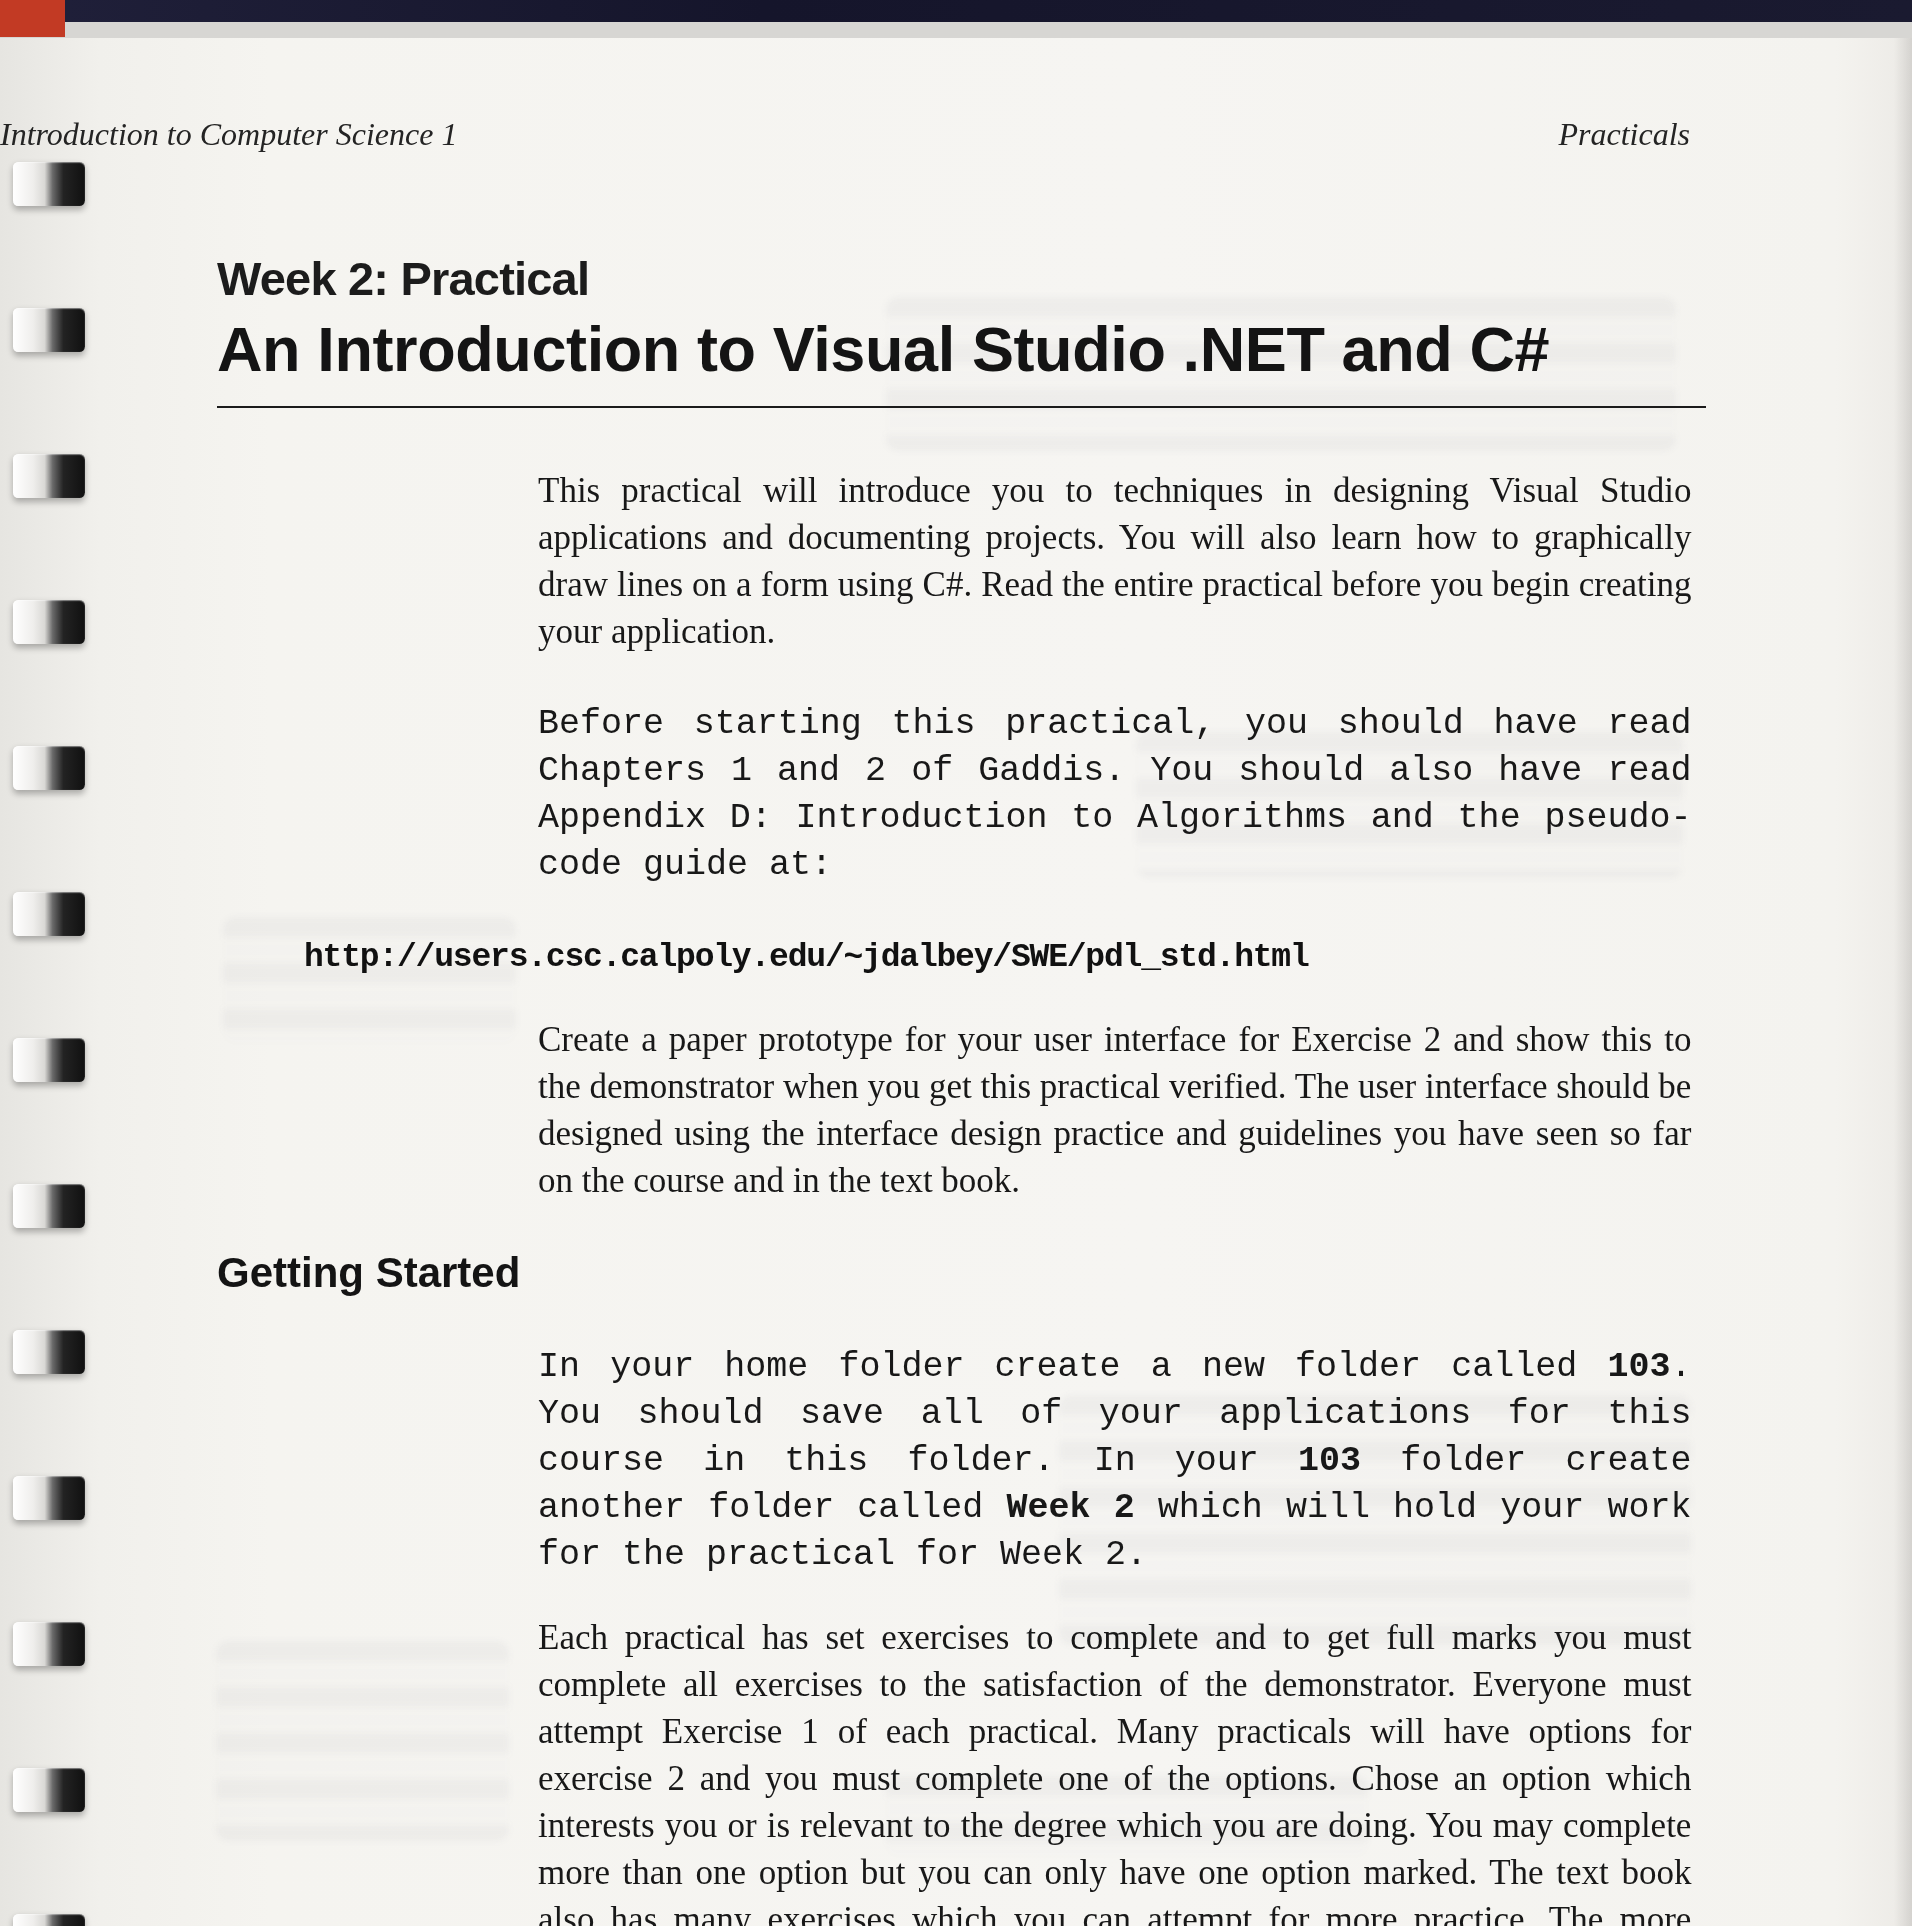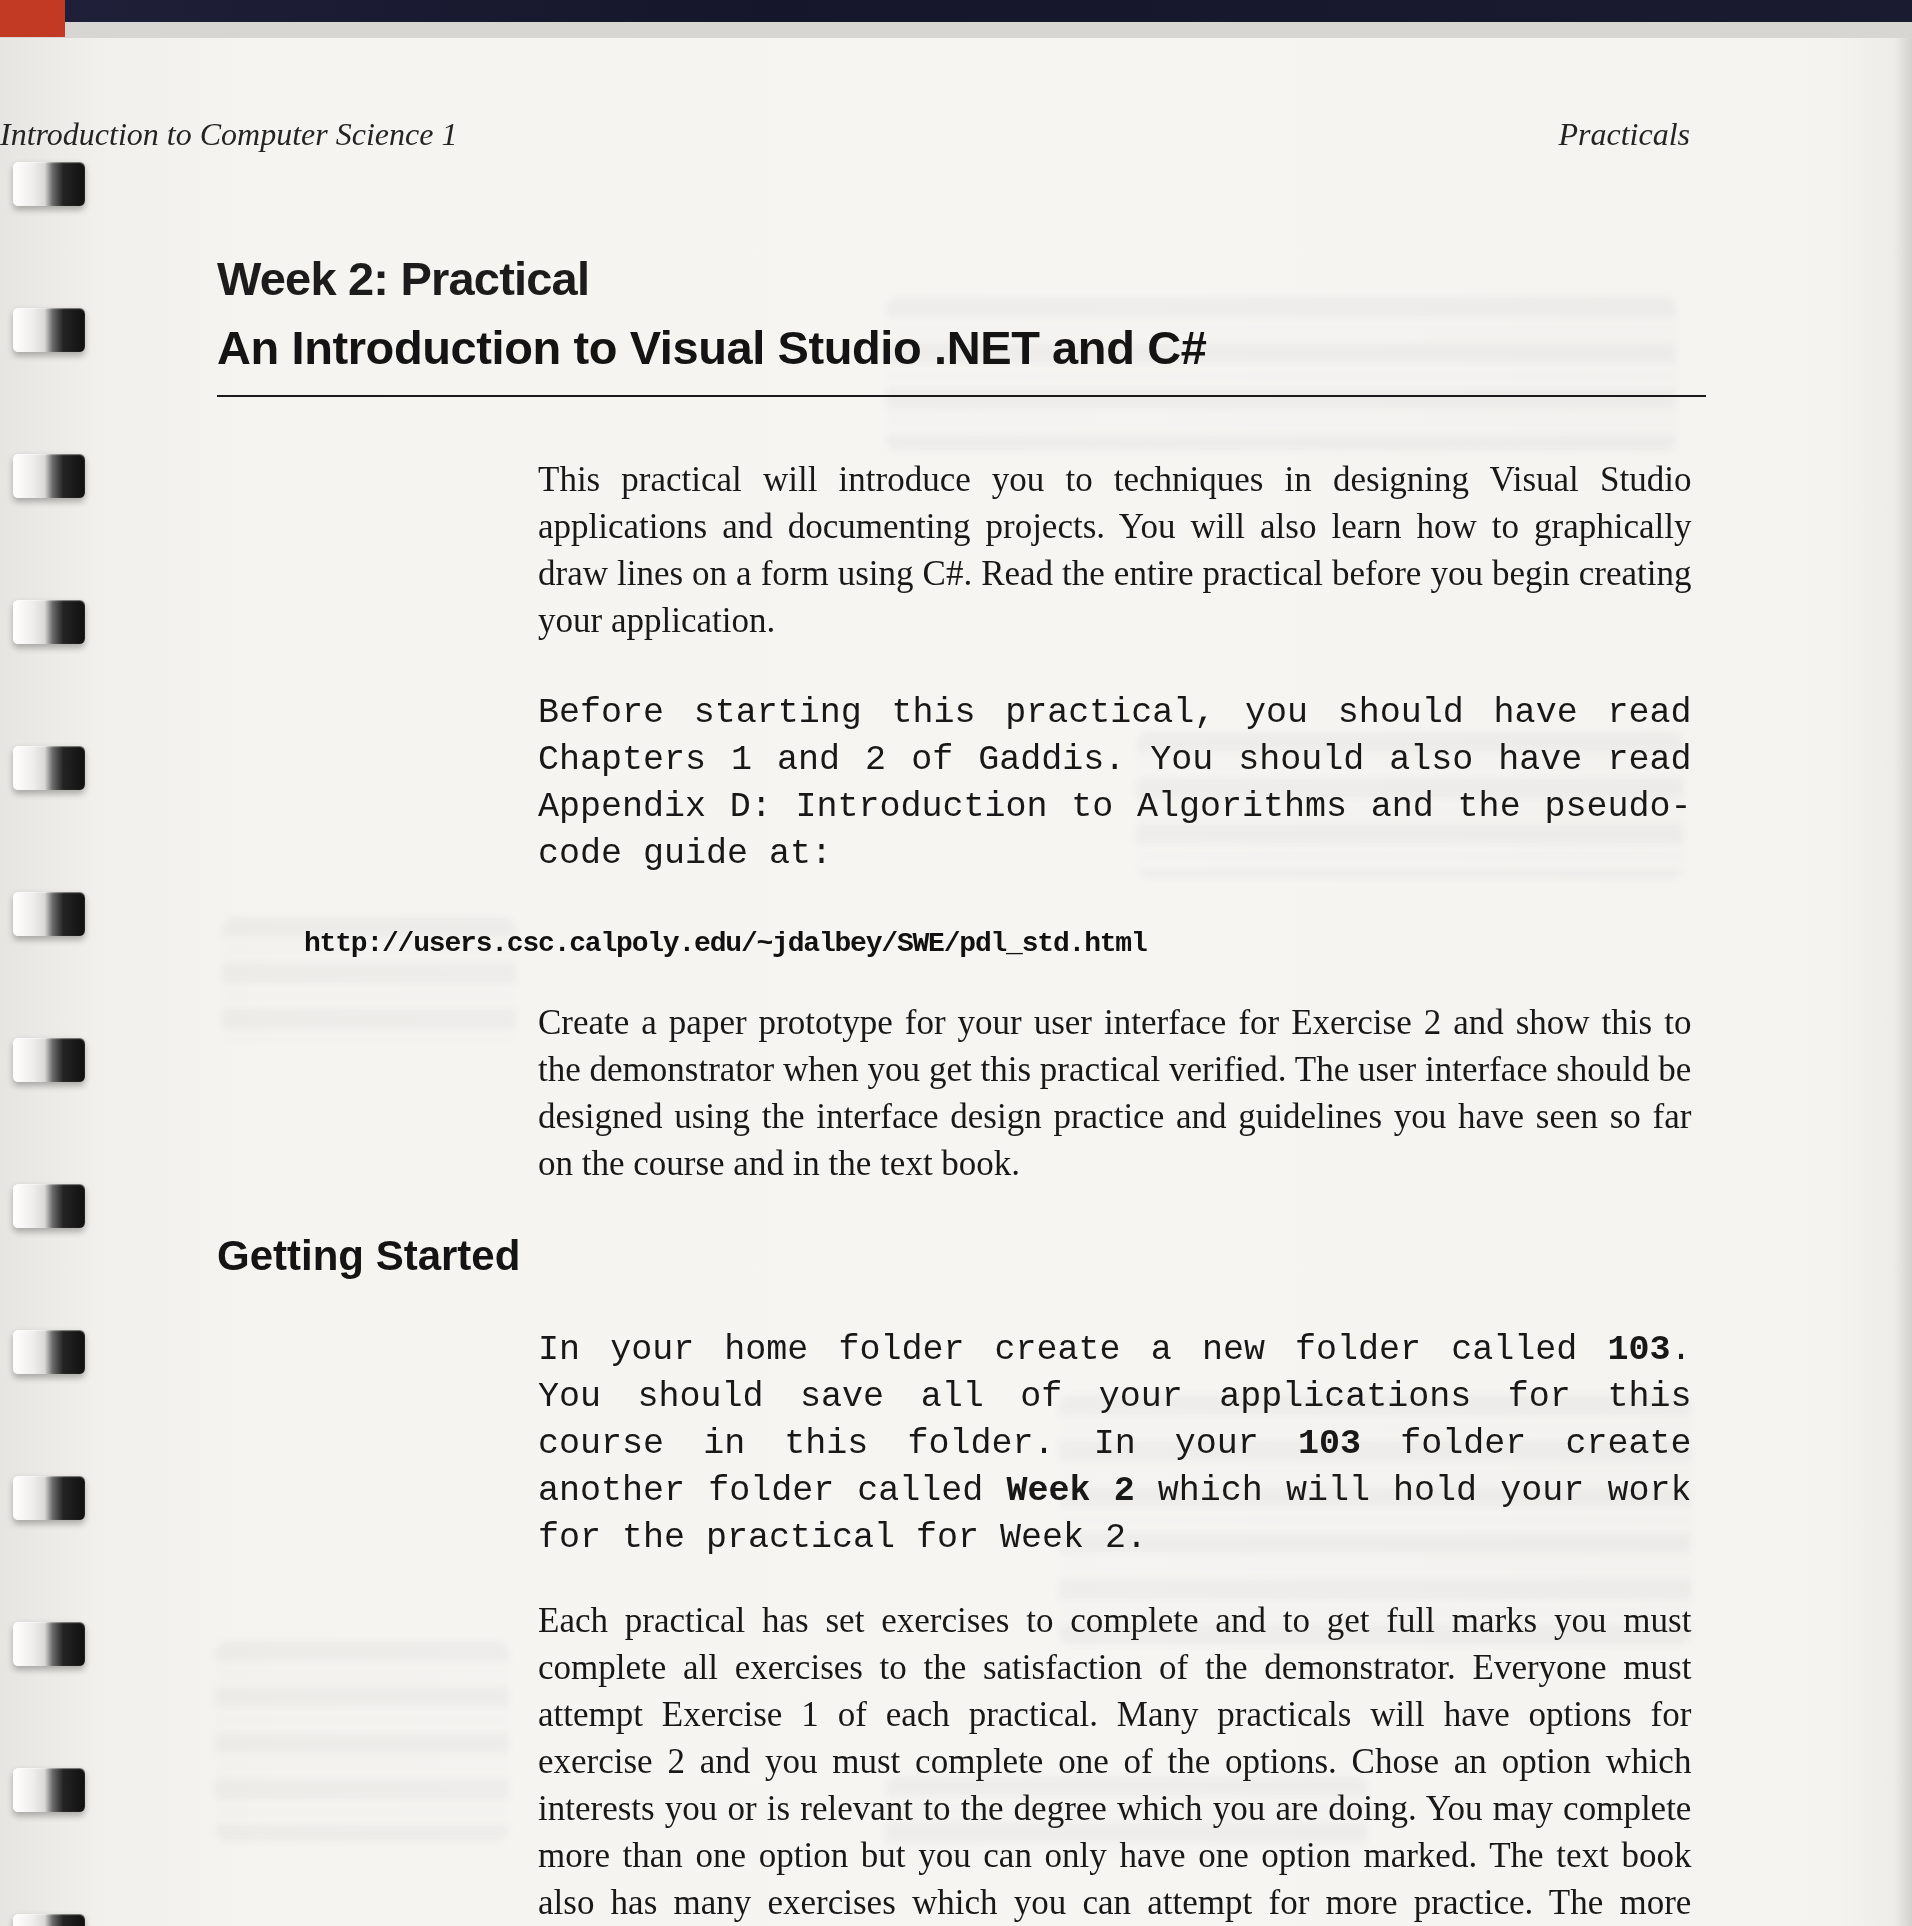--- a/index.html
+++ b/index.html
@@ -83,24 +83,24 @@
   h1.title {
     margin: 0;
     font-family: "Liberation Sans", sans-serif;
     font-weight: bold;
     font-size: 47px;
     line-height: 1.05;
     color: #1c1c1c;
     letter-spacing: -0.8px;
   }
   h2.subtitle {
-    margin: 19px 0 0 0;
+    margin: 12px 0 0 0;
     font-family: "Liberation Sans", sans-serif;
     font-weight: bold;
-    font-size: 47px;
+    font-size: 63px;
     line-height: 1.1;
     color: #141414;
     letter-spacing: -0.4px;
   }
   hr.subtitle-rule {
     margin: 21px 0 0 0;
     border: none;
     border-top: 2.7px solid #1b1b1b;
   }
   p.body {
@@ -123,21 +123,21 @@
   h3.section.gs { margin-top: 44px; }
   p.body.after-heading { margin-top: 46px; font-family: Liberation Mono, monospace; }
   p.body.gs2 { margin-top: 35px; }
   .mono {
     font-family: "Liberation Mono", monospace;
     font-weight: bold;
     color: #111;
   }
   .url-line {
     margin: 50px 0 0 87px;
-    font-size: 28px;
+    font-size: 33px;
     letter-spacing: -1.2px;
   }
 </style>
 </head>
 <body>
 
 <div class="scan">
 
   <div class="top-band"></div>
   <div class="top-gray-strip"></div>

